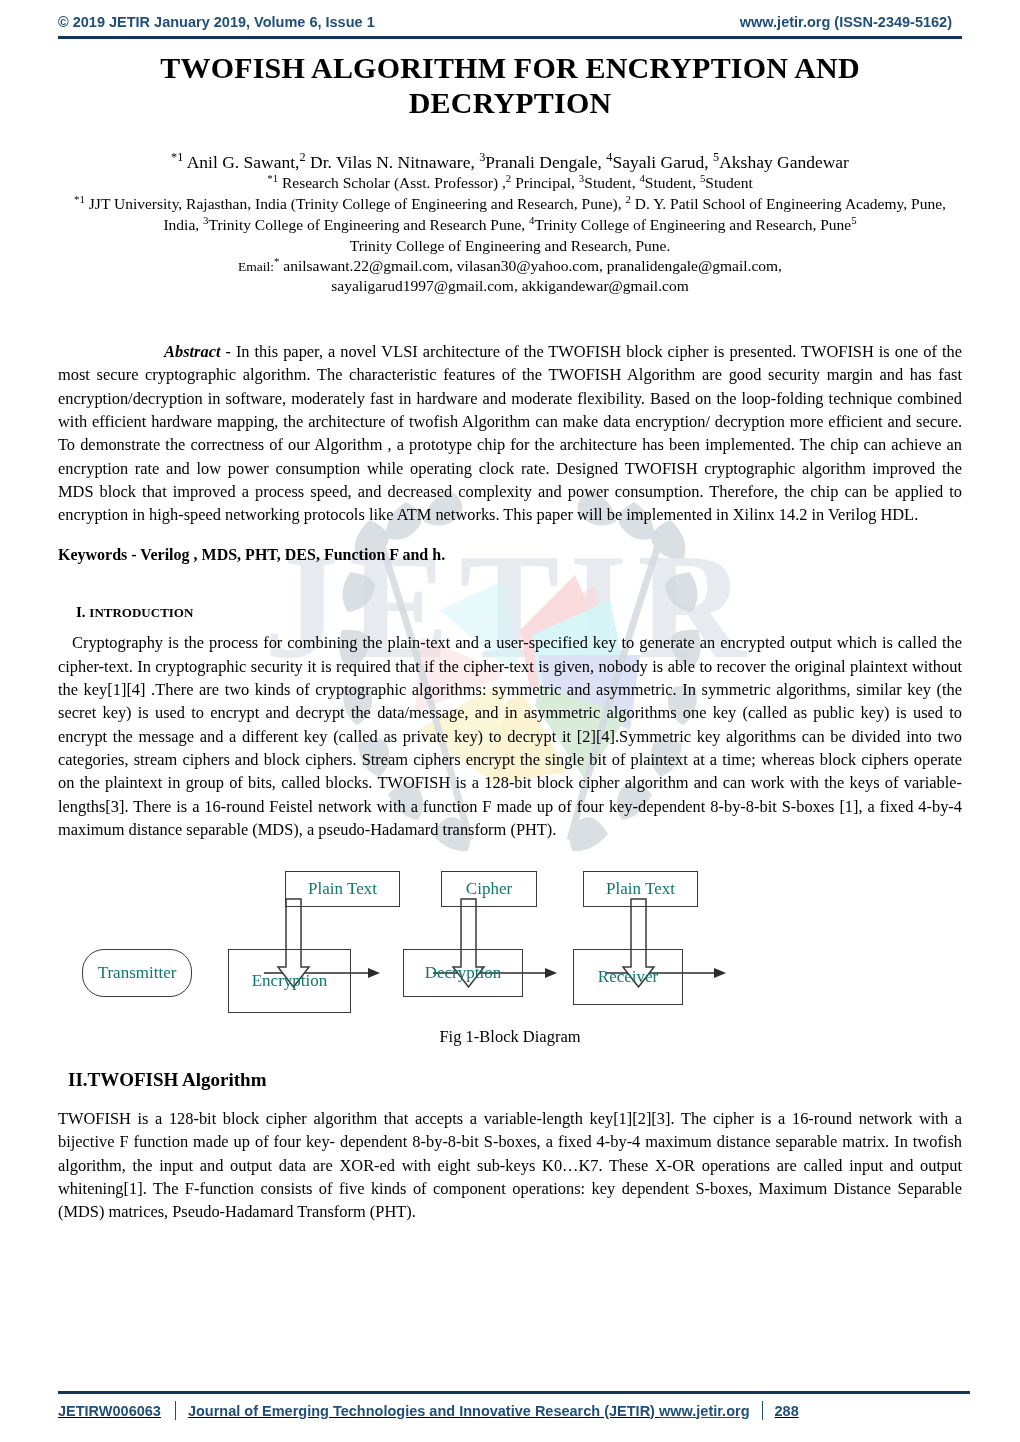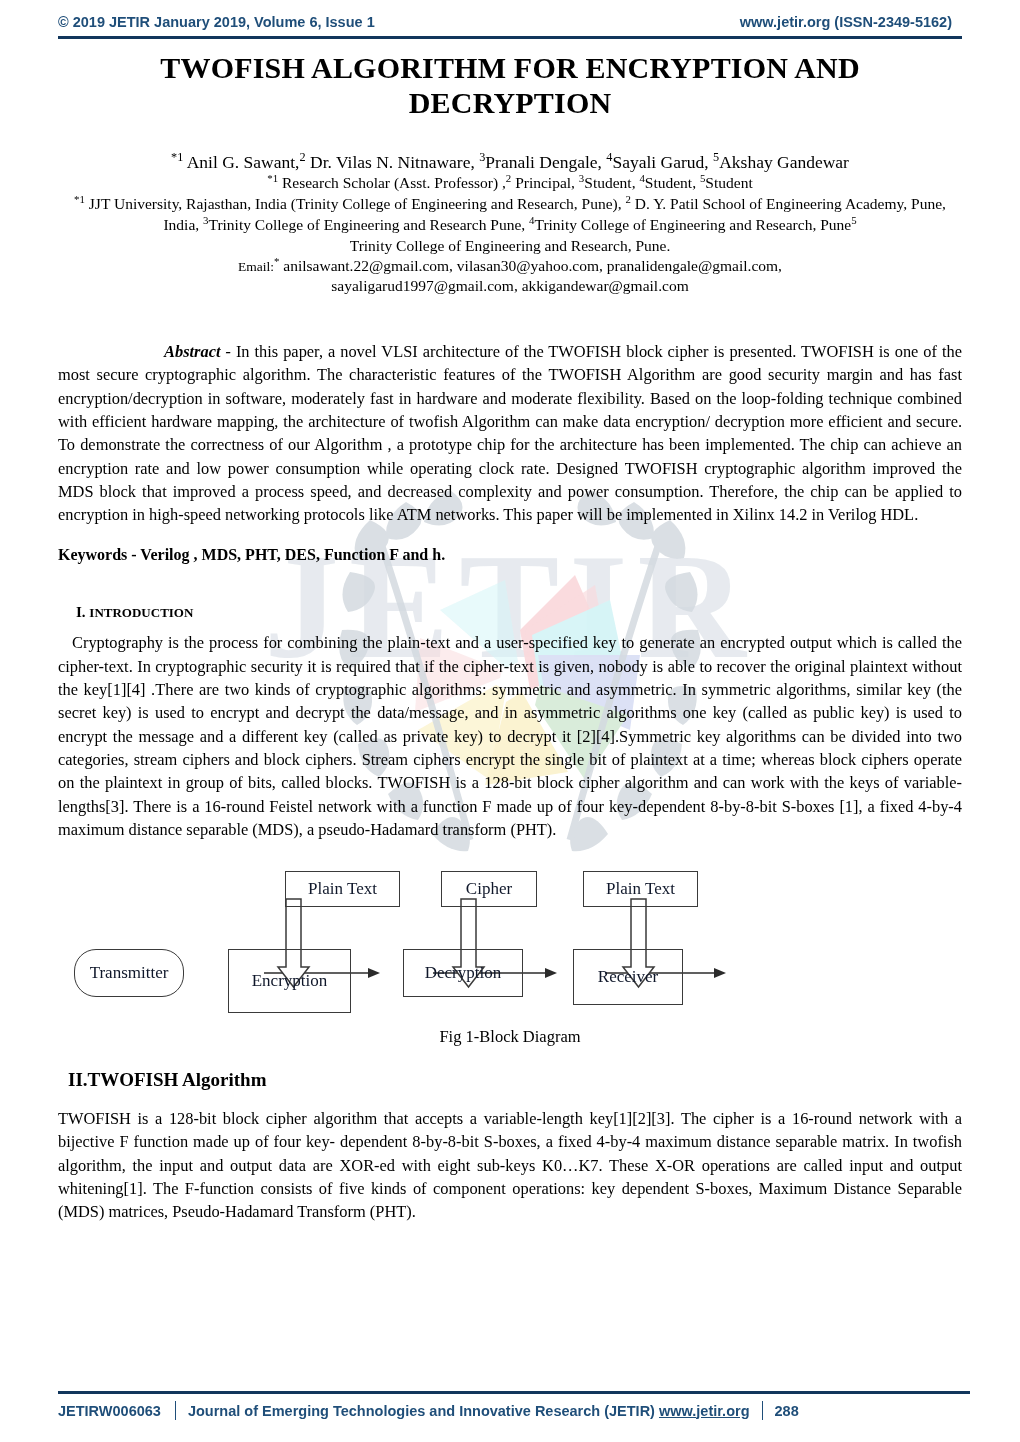--- a/index.html
+++ b/index.html
@@ -140,37 +140,38 @@
     margin-top: 22px;
   }
   .fig-box {
     position: absolute;
     border: 1.5px solid #3a3a3a;
     background: transparent;
     display: flex;
     align-items: center;
     justify-content: center;
     font-size: 17px;
-    color: #0f172a;
+    color: #0f766e;
     box-sizing: border-box;
   }
   .fig-cap {
     text-align: center;
     font-size: 16.5px;
     margin-top: 14px;
   }
   .fig-svg { position: absolute; left: 0; top: 0; }
 
   
   .footer-wrap {
     position: absolute;
     left: 58px;
     right: 50px;
     bottom: 22px;
     z-index: 3;
+    text-decoration: underline;
   }
   .rule-bot {
     height: 0;
     border-top: 3px solid #12365c;
     margin-bottom: 7px;
   }
   .footer {
     display: flex;
     align-items: center;
     font-family: "Liberation Sans", sans-serif;
@@ -310,21 +311,21 @@
           <path d="M228 36 L243 36 L243 104 L251 104 L235.5 124 L220 104 L228 104 Z"></path>
           <path d="M403 36 L418 36 L418 104 L426 104 L410.5 124 L395 104 L403 104 Z"></path>
           <path d="M573 36 L588 36 L588 104 L596 104 L580.5 124 L565 104 L573 104 Z"></path>
         </g>
       </svg>
 
       <div class="fig-box" style="left:227px; top:8px; width:115px; height:36px;">Plain Text</div>
       <div class="fig-box" style="left:383px; top:8px; width:96px; height:36px;">Cipher</div>
       <div class="fig-box" style="left:525px; top:8px; width:115px; height:36px;">Plain Text</div>
 
-      <div class="fig-box" style="left:16px; top:86px; width:110px; height:48px;border-radius:22px;">Transmitter</div>
+      <div class="fig-box" style="left:24px; top:86px; width:110px; height:48px;border-radius:22px;">Transmitter</div>
       <div class="fig-box" style="left:170px; top:86px; width:123px; height:64px;">Encryption</div>
       <div class="fig-box" style="left:345px; top:86px; width:120px; height:48px;">Decryption</div>
       <div class="fig-box" style="left:515px; top:86px; width:110px; height:56px;">Receiver</div>
     </div>
 
     <div class="fig-cap">Fig 1-Block Diagram</div>
 
     <div class="sec-head-2">II.TWOFISH Algorithm</div>
     <p class="para body-para-2">TWOFISH is a 128-bit block cipher algorithm that accepts a variable-length key[1][2][3]. The cipher is a 16-round network with a bijective F function made up of four key- dependent 8-by-8-bit S-boxes, a fixed 4-by-4 maximum distance separable matrix. In twofish algorithm, the input and output data are XOR-ed with eight sub-keys K0…K7. These X-OR operations are called input and output whitening[1]. The F-function consists of five kinds of component operations: key dependent S-boxes, Maximum Distance Separable (MDS) matrices, Pseudo-Hadamard Transform (PHT).</p>
 

